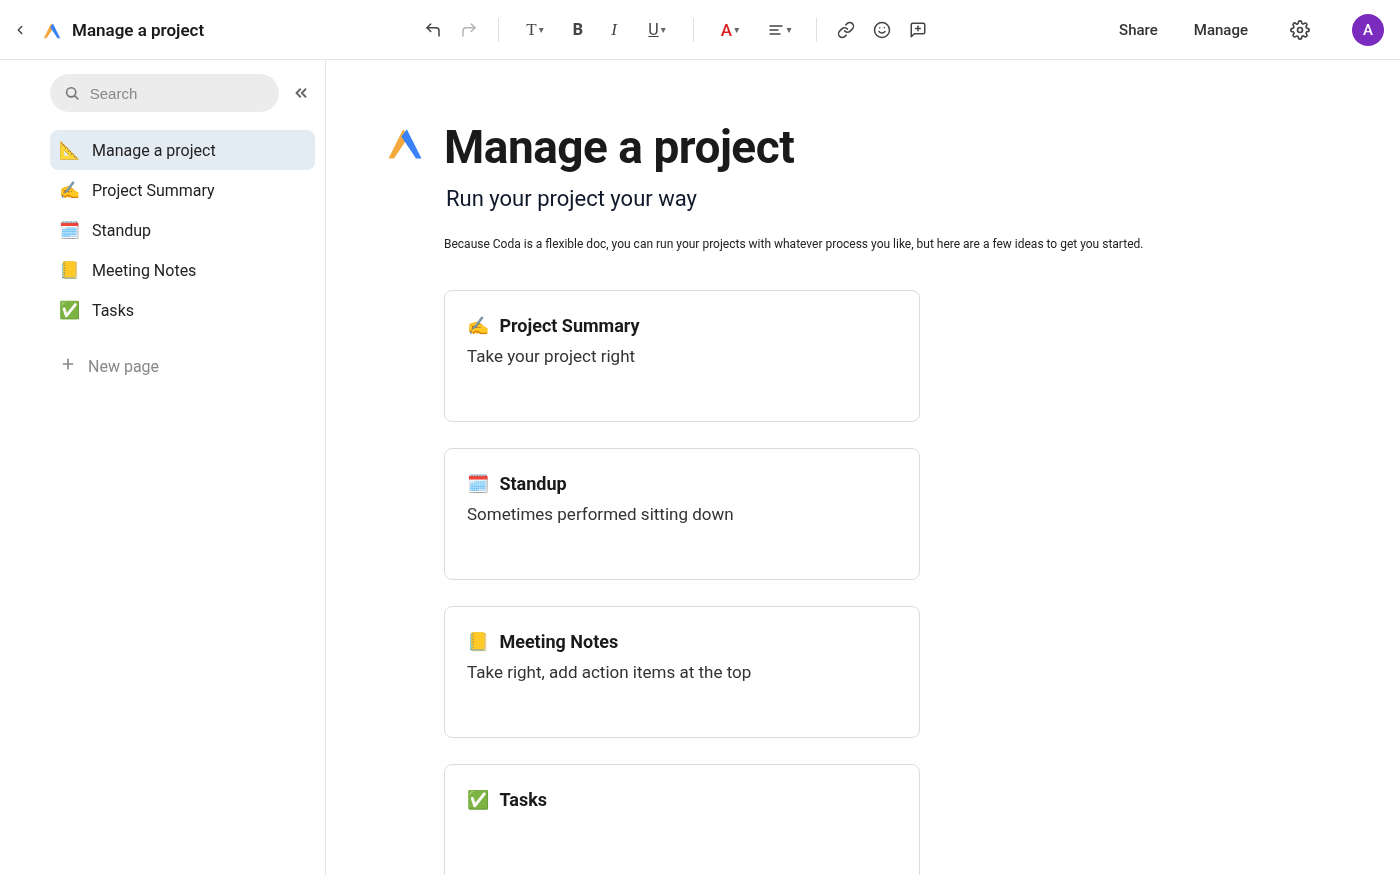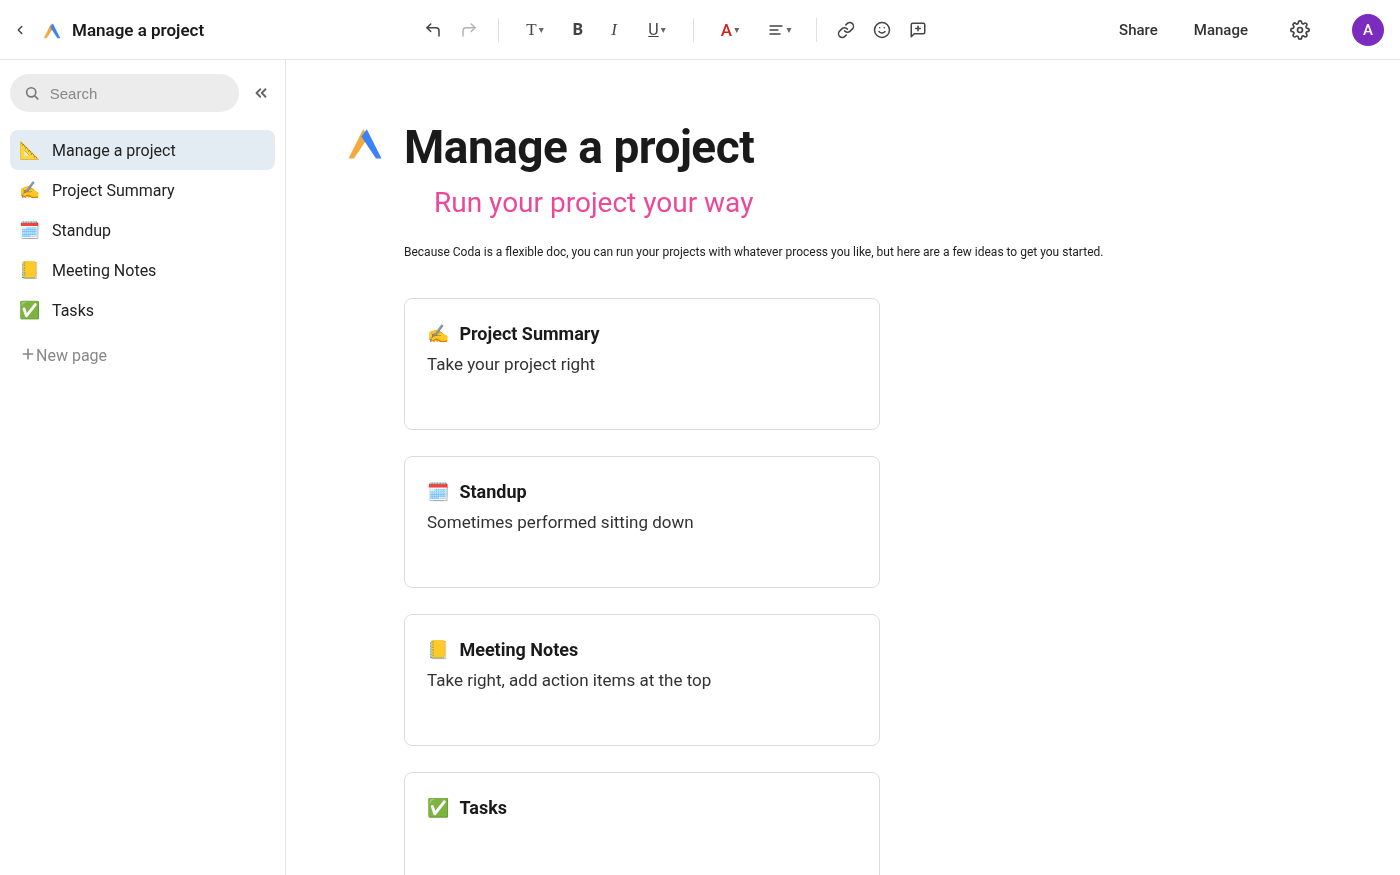--- a/index.html
+++ b/index.html
@@ -86,20 +86,21 @@
       display:flex; align-items:center; justify-content:center;
       font-weight: 500;
       font-size: 15px;
     }
 
     
     .body {
       flex: 1;
       display: flex;
       overflow: hidden;
+      padding-left: 40px;
     }
 
     
     .sidebar {
       width: 286px;
       border-right: 1px solid #e6e6e6;
       padding: 14px 10px;
       display: flex;
       flex-direction: column;
       gap: 4px;
@@ -142,20 +143,22 @@
       border-radius: 8px;
       cursor:pointer;
       font-size: 16px;
       color: #222;
     }
     .nav-item.active { background: #e4ecf3; }
     .nav-item .nav-icon { width:20px; height:20px; display:flex; align-items:center; justify-content:center; font-size:17px;}
     .new-page-item {
       height: 40px;
       display:flex;
+      align-items:center;
+      gap: 12px;
       padding: 0 10px;
       border-radius: 8px;
       cursor:pointer;
       font-size: 16px;
       color: #888;
       margin-top: 12px;
     }
 
     
     .main {
@@ -170,23 +173,23 @@
       margin-bottom: 12px;
     }
     .page-title-icon { font-size: 40px; width:46px; text-align:center; }
     .page-title {
       font-size: 46px;
       font-weight: 700;
       color: #1a1a1a;
       letter-spacing: -0.5px;
     }
     .page-subtitle {
-      font-size: 28px;
-      color: #ec4899;
-      margin-left: 92px;
+      font-size: 22px;
+      color: #0f172a;
+      margin-left: 64px;
       margin-bottom: 24px;
     }
     .page-intro {
       font-size: 12px;
       line-height: 1.55;
       color: #222;
       margin-left: 62px;
       margin-bottom: 36px;
       max-width: 850px;
     }

